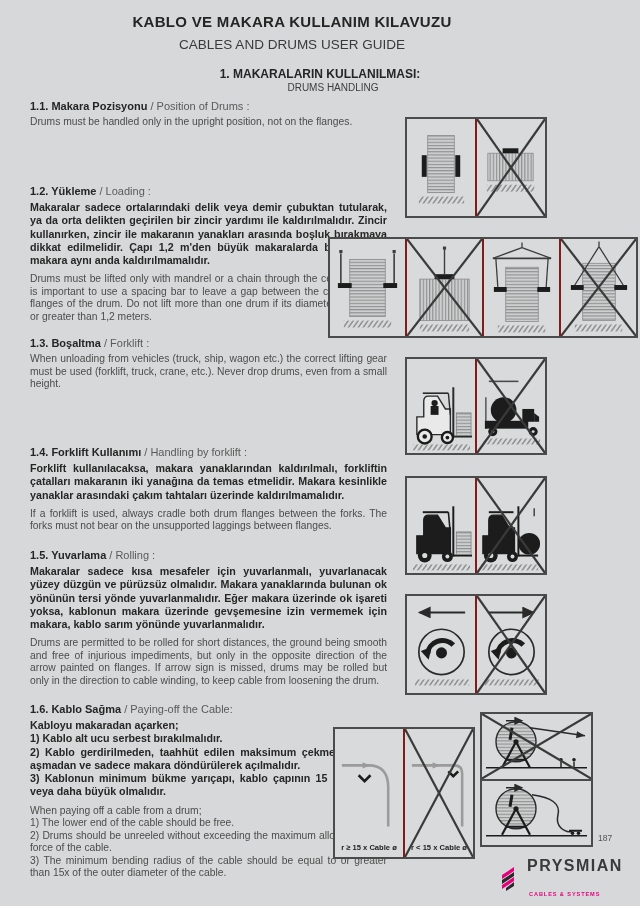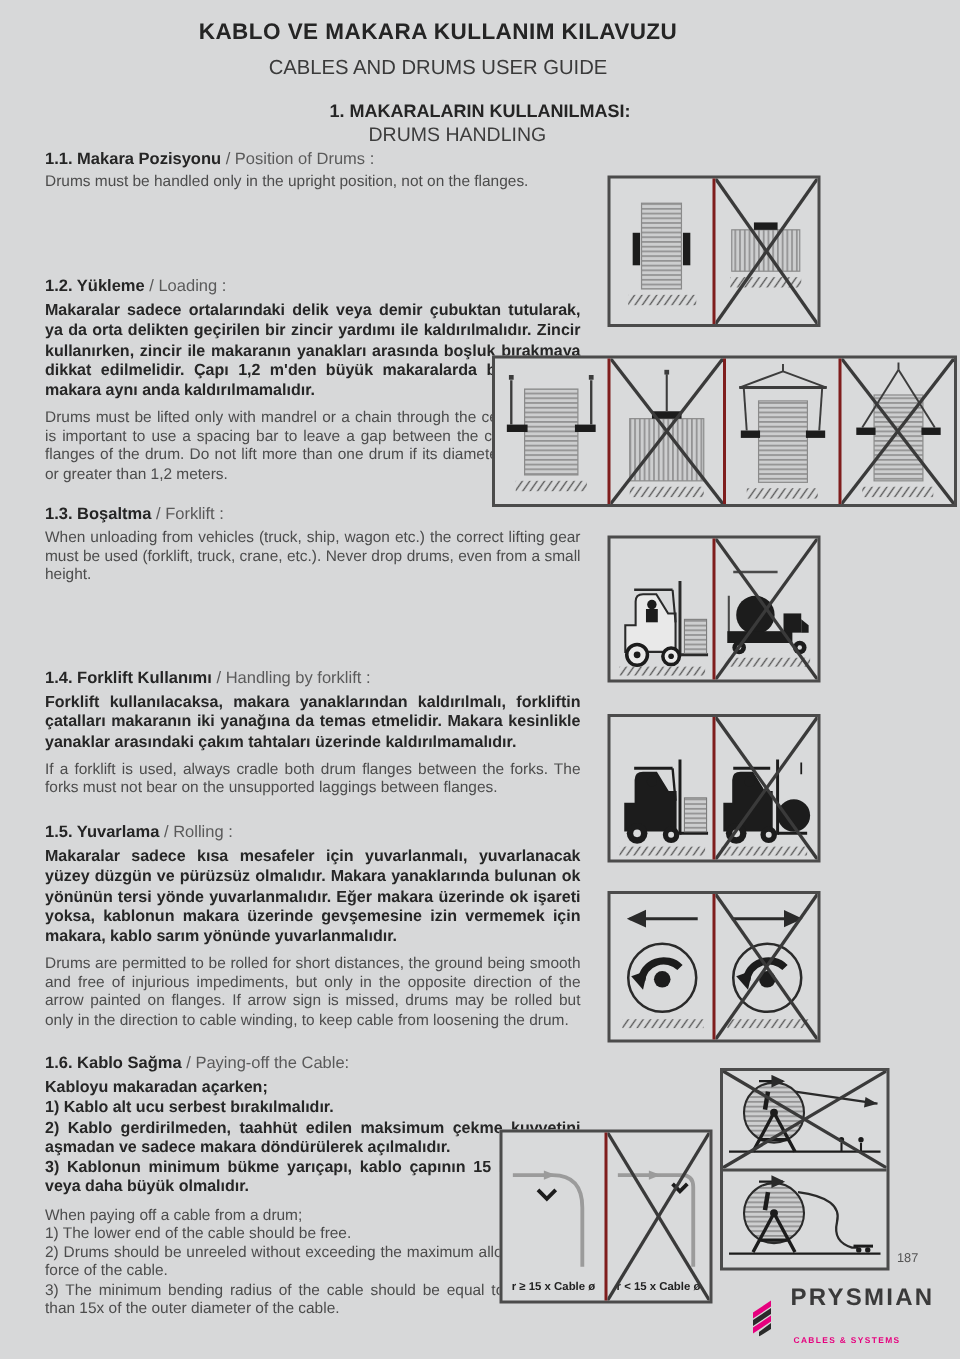--- a/index.html
+++ b/index.html
@@ -2,23 +2,23 @@
 <html><head>
 <meta charset="utf-8">
 <style>
   html,body{margin:0;padding:0;}
   body{width:640px;height:906px;position:relative;background:#d7d8d9;
        font-family:"Liberation Sans",sans-serif;overflow:hidden;}
   .header{position:absolute;top:13px;left:0;width:544px;text-align:center;margin-left:20px;}
   .t1{font-size:15px;font-weight:bold;color:#252525;letter-spacing:.3px;}
   .t2{font-size:13.5px;color:#3a3a3a;margin-top:7px;}
   .chapter{position:absolute;top:67px;left:0;width:640px;text-align:center;}
-  .chapter .inner{display:inline-block;text-align:left;}
+  .chapter .inner{display:inline-block;text-align:center;}
   .ch1{font-size:12px;font-weight:bold;color:#252525;}
-  .ch2{font-size:13px;color:#3d3d3d;margin-left:26px;margin-top:1px;}
+  .ch2{font-size:10px;color:#3d3d3d;margin-left:26px;margin-top:1px;}
   .sec{position:absolute;left:30px;width:357px;}
   .h{font-size:11px;font-weight:bold;color:#252525;margin:0 0 4px 0;}
   .h .he{color:#5a5a5a;font-weight:normal;}
   .tr{font-size:10.7px;font-weight:bold;line-height:1.24;color:#262626;
       text-align:justify;white-space:pre-line;margin:0 0 6px 0;}
   .en{font-size:10.3px;line-height:1.22;color:#4c4c4c;text-align:justify;
       white-space:pre-line;margin:0;}
   .fig{position:absolute;display:flex;border:2px solid #4b4b4b;background:#d9dadb;box-sizing:border-box;}
   .cell{flex:1;position:relative;border-left:2px solid #7f1d1d;}
   .cell:first-child{border-left:none;}
@@ -285,21 +285,21 @@
       <circle cx="35" cy="57" r="5.6" fill="#1c1c1c"></circle>
       <rect x="8" y="84" width="55" height="6" fill="url(#hatch)"></rect>
     </svg>
     <svg class="xmark" viewBox="0 0 100 100" preserveAspectRatio="none">
       <line x1="0" y1="0" x2="100" y2="100" stroke="#3a3a3a" stroke-width="2.2" vector-effect="non-scaling-stroke"></line>
       <line x1="100" y1="0" x2="0" y2="100" stroke="#3a3a3a" stroke-width="2.2" vector-effect="non-scaling-stroke"></line>
     </svg>
   </div>
 </div>
 
-<div class="fig" style="left:333px;top:753px;width:142px;height:116px">
+<div class="fig" style="left:333px;top:727px;width:142px;height:132px">
   <div class="cell">
     <svg class="art" viewBox="0 0 69 112">
       <path d="M7,28 H34 Q54,28 54,50 V90" fill="none" stroke="#9b9b9b" stroke-width="2.6"></path>
       <polygon points="28,24.8 36,28 28,31.2" fill="#9b9b9b"></polygon>
       <path d="M24,38 l6,6 l6,-6" fill="none" stroke="#1c1c1c" stroke-width="2.6"></path>
     </svg>
     <div class="caption">r ≥ 15 x Cable ø</div>
   </div>
   <div class="cell">
     <svg class="art" viewBox="0 0 69 112">

